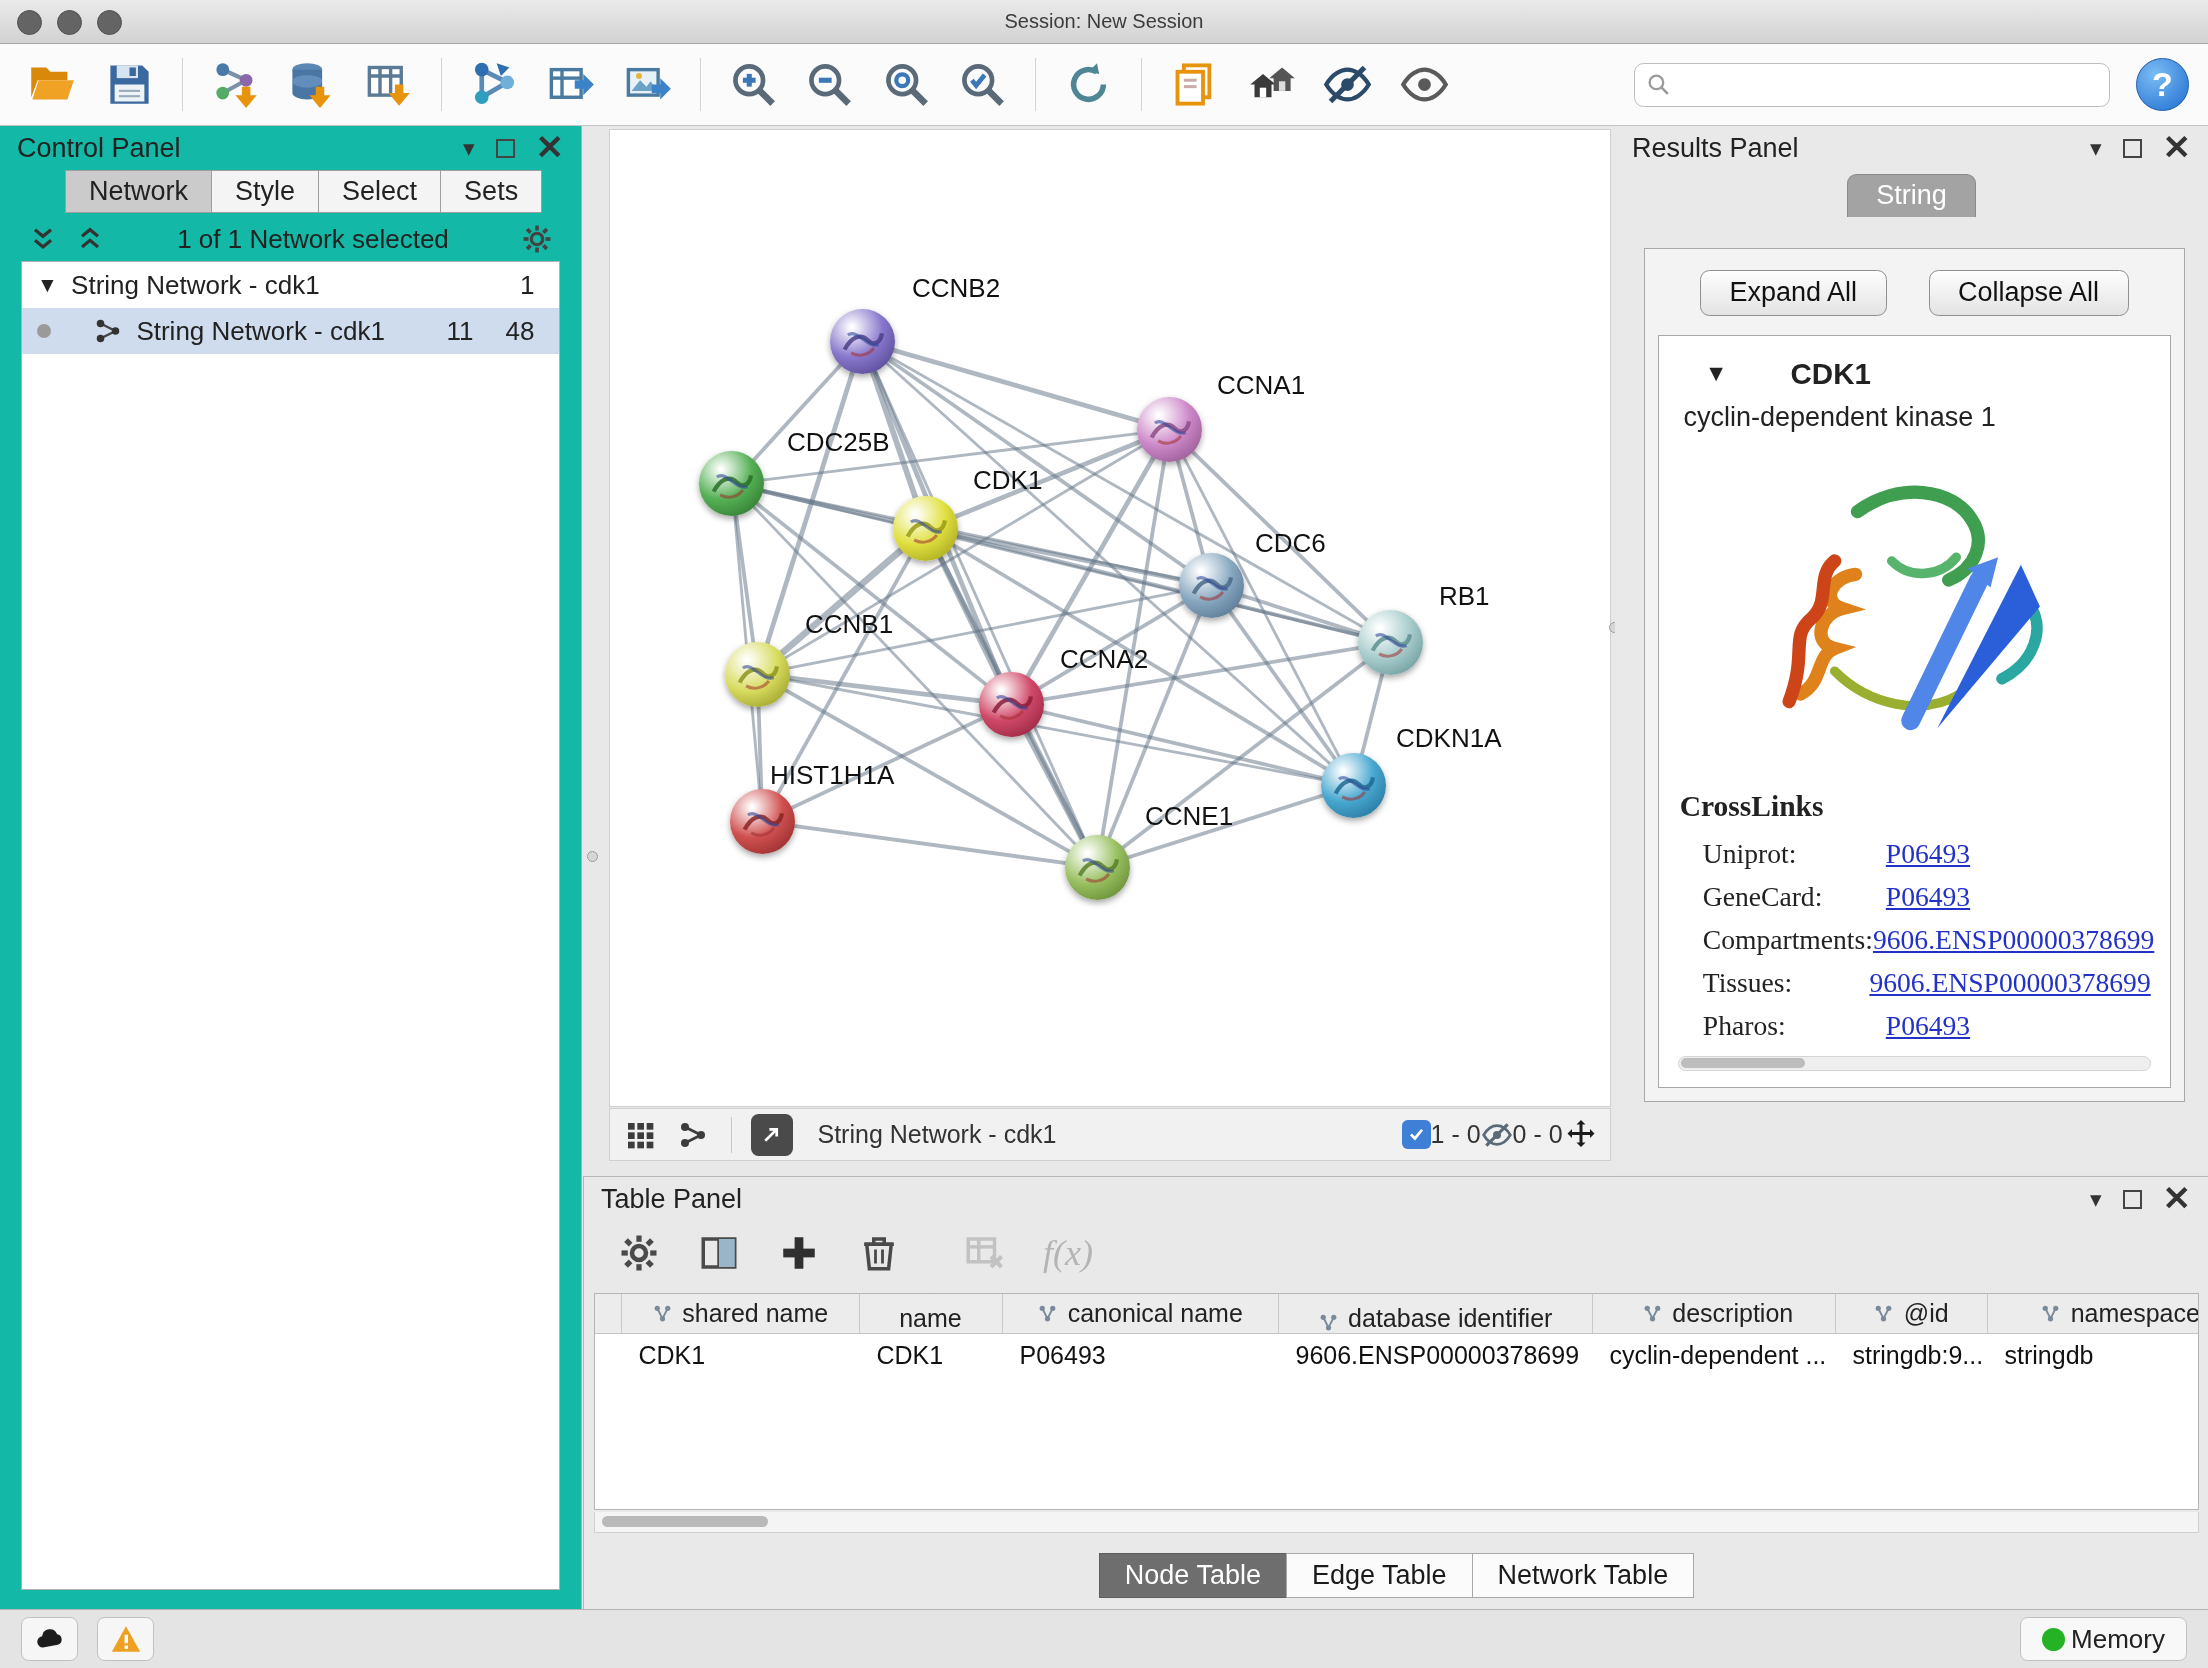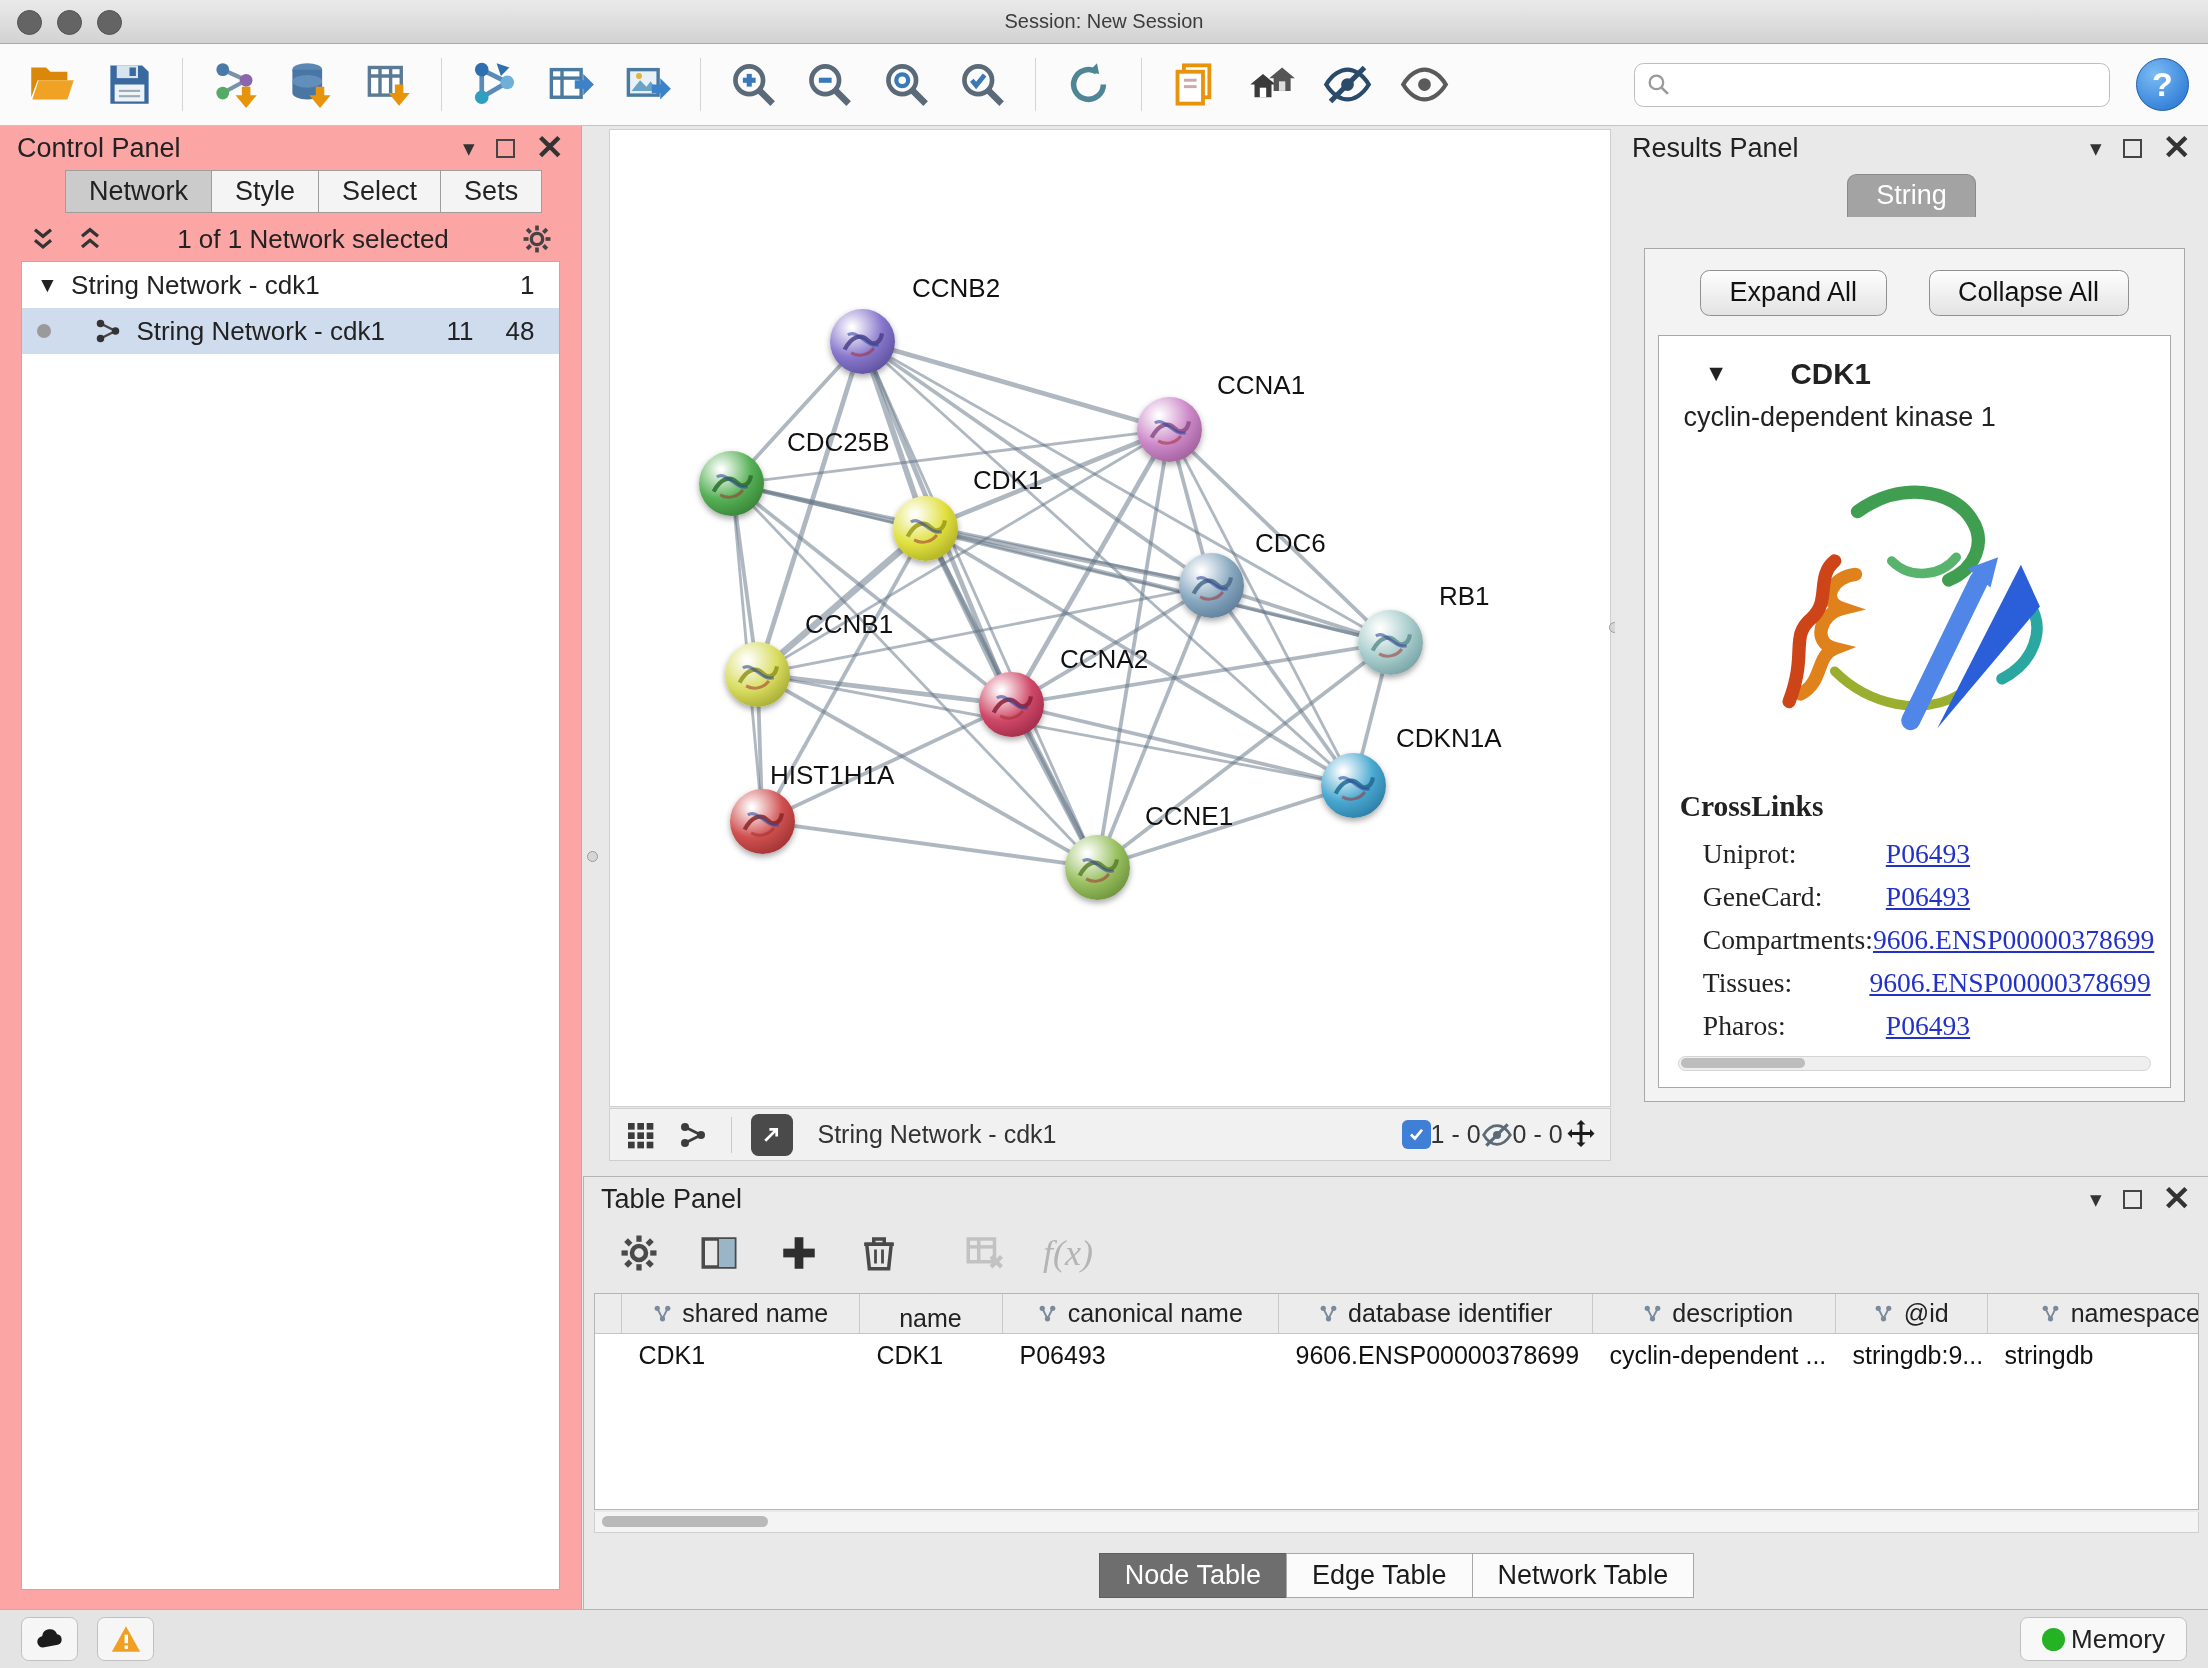--- a/index.html
+++ b/index.html
@@ -23,21 +23,21 @@
   .help-btn{width:53px;height:53px;border-radius:50%;background:radial-gradient(circle at 35% 30%,#7cbcf5,#1e6ecf);color:#fff;font-size:34px;font-weight:bold;display:flex;align-items:center;justify-content:center;margin-left:17px;border:1px solid #1a5cab}
 
   
   .panel-header{height:44px;display:flex;align-items:center;padding:0 17px;font-size:27px;color:#222}
   .win-icons{margin-left:auto;display:flex;align-items:center;gap:21px;color:#333}
   .chev{font-size:23px;line-height:1}
   .wsq{width:19px;height:19px;border:2.9px solid #444;display:inline-block}
   .wx{font-size:34px;font-weight:bold;line-height:.8}
 
   
-  .control-panel{position:absolute;top:126px;left:0;width:582px;bottom:59px;background:#fca5a5;border-right:1px solid #aeaeae}
+  .control-panel{position:absolute;top:126px;left:0;width:582px;bottom:59px;background:#14b8a6;border-right:1px solid #aeaeae}
   .cp-tabs{display:flex;padding-left:65px}
   .cp-tab{font-size:27px;padding:4.8px 23px;border:1px solid #9e9e9e;background:#f4f4f4;margin-right:-1px;color:#222}
   .cp-tab.active{background:#cbcbcb}
   .cp-toolrow{display:flex;align-items:center;height:53px;padding:0 27px;gap:15px}
   .cp-summary{flex:1;text-align:center;font-size:26px}
   .tree-box{position:absolute;left:21px;right:21px;top:135px;bottom:19px;background:#fff;border:1px solid #b0b0b0;overflow:hidden}
   .tree-row{height:46px;display:flex;align-items:center;font-size:26px;padding:0 15px;gap:13.3px;white-space:nowrap}
   .tree-row .expander{font-size:21px;color:#222}
   .tree-row.selected{background:#cfdcee}
   .tree-count{margin-left:auto;display:flex;gap:32px;color:#222;padding-right:9.5px}
@@ -657,21 +657,21 @@
         </div>
         <div class="th" style="width: 276px;">
           <svg width="21" height="21" viewBox="0 0 16 16">
             <path d="M4 4L8 12L12 4" stroke="#7a8a9a" stroke-width="1.4" fill="none"></path>
             <circle cx="4" cy="4" r="2" fill="#7a8a9a"></circle>
             <circle cx="12" cy="4" r="2" fill="#7a8a9a"></circle>
             <circle cx="8" cy="12" r="2" fill="#7a8a9a"></circle>
           </svg>
           <span>canonical name</span>
         </div>
-        <div class="th" style="width: 314px;">
+        <div class="th" style="width: 314px; align-items: flex-end;">
           <svg width="21" height="21" viewBox="0 0 16 16">
             <path d="M4 4L8 12L12 4" stroke="#7a8a9a" stroke-width="1.4" fill="none"></path>
             <circle cx="4" cy="4" r="2" fill="#7a8a9a"></circle>
             <circle cx="12" cy="4" r="2" fill="#7a8a9a"></circle>
             <circle cx="8" cy="12" r="2" fill="#7a8a9a"></circle>
           </svg>
           <span>database identifier</span>
         </div>
         <div class="th" style="width: 243px; padding-left: 8px;">
           <svg width="21" height="21" viewBox="0 0 16 16">

